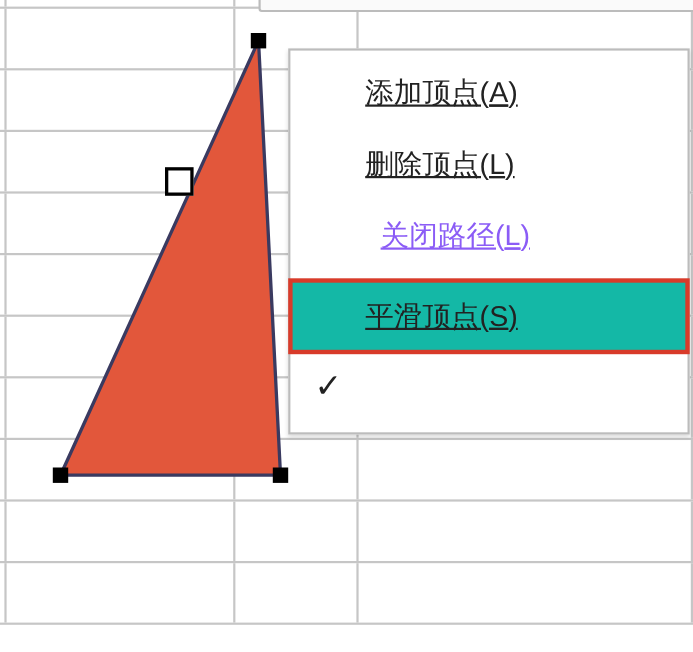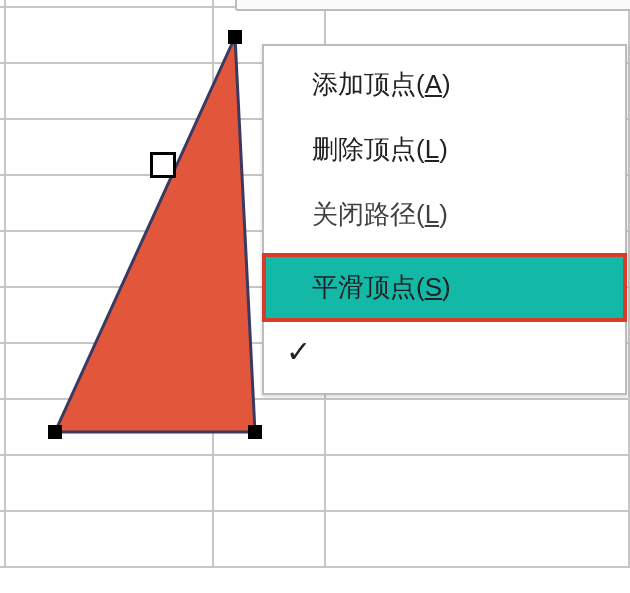--- a/index.html
+++ b/index.html
@@ -80,27 +80,29 @@
     border:2px solid #bcbcbc;
     box-shadow:0 2px 4px rgba(0,0,0,.15);
     box-sizing:border-box;
     padding-top:6px;
   }
   .mitem{
     position:relative;
     display:flex;
     align-items:center;
     height:65px;
-    padding-left:48px;
+    padding-left:68px;
     font-size:26px;
     color:#222;
     box-sizing:border-box;
+    text-decoration:underline;
   }
   .mitem.disabled{
-    color:#404040;
+    color:#8b5cf6;
+    margin-left:14px;
   }
   .mitem.selected{
     background:#14b8a6;
     outline:4px solid #d83b2a;
     outline-offset:-2px;
   }
   .mitem .txt u{
     text-decoration:underline;
   }
   .mitem .chk{

